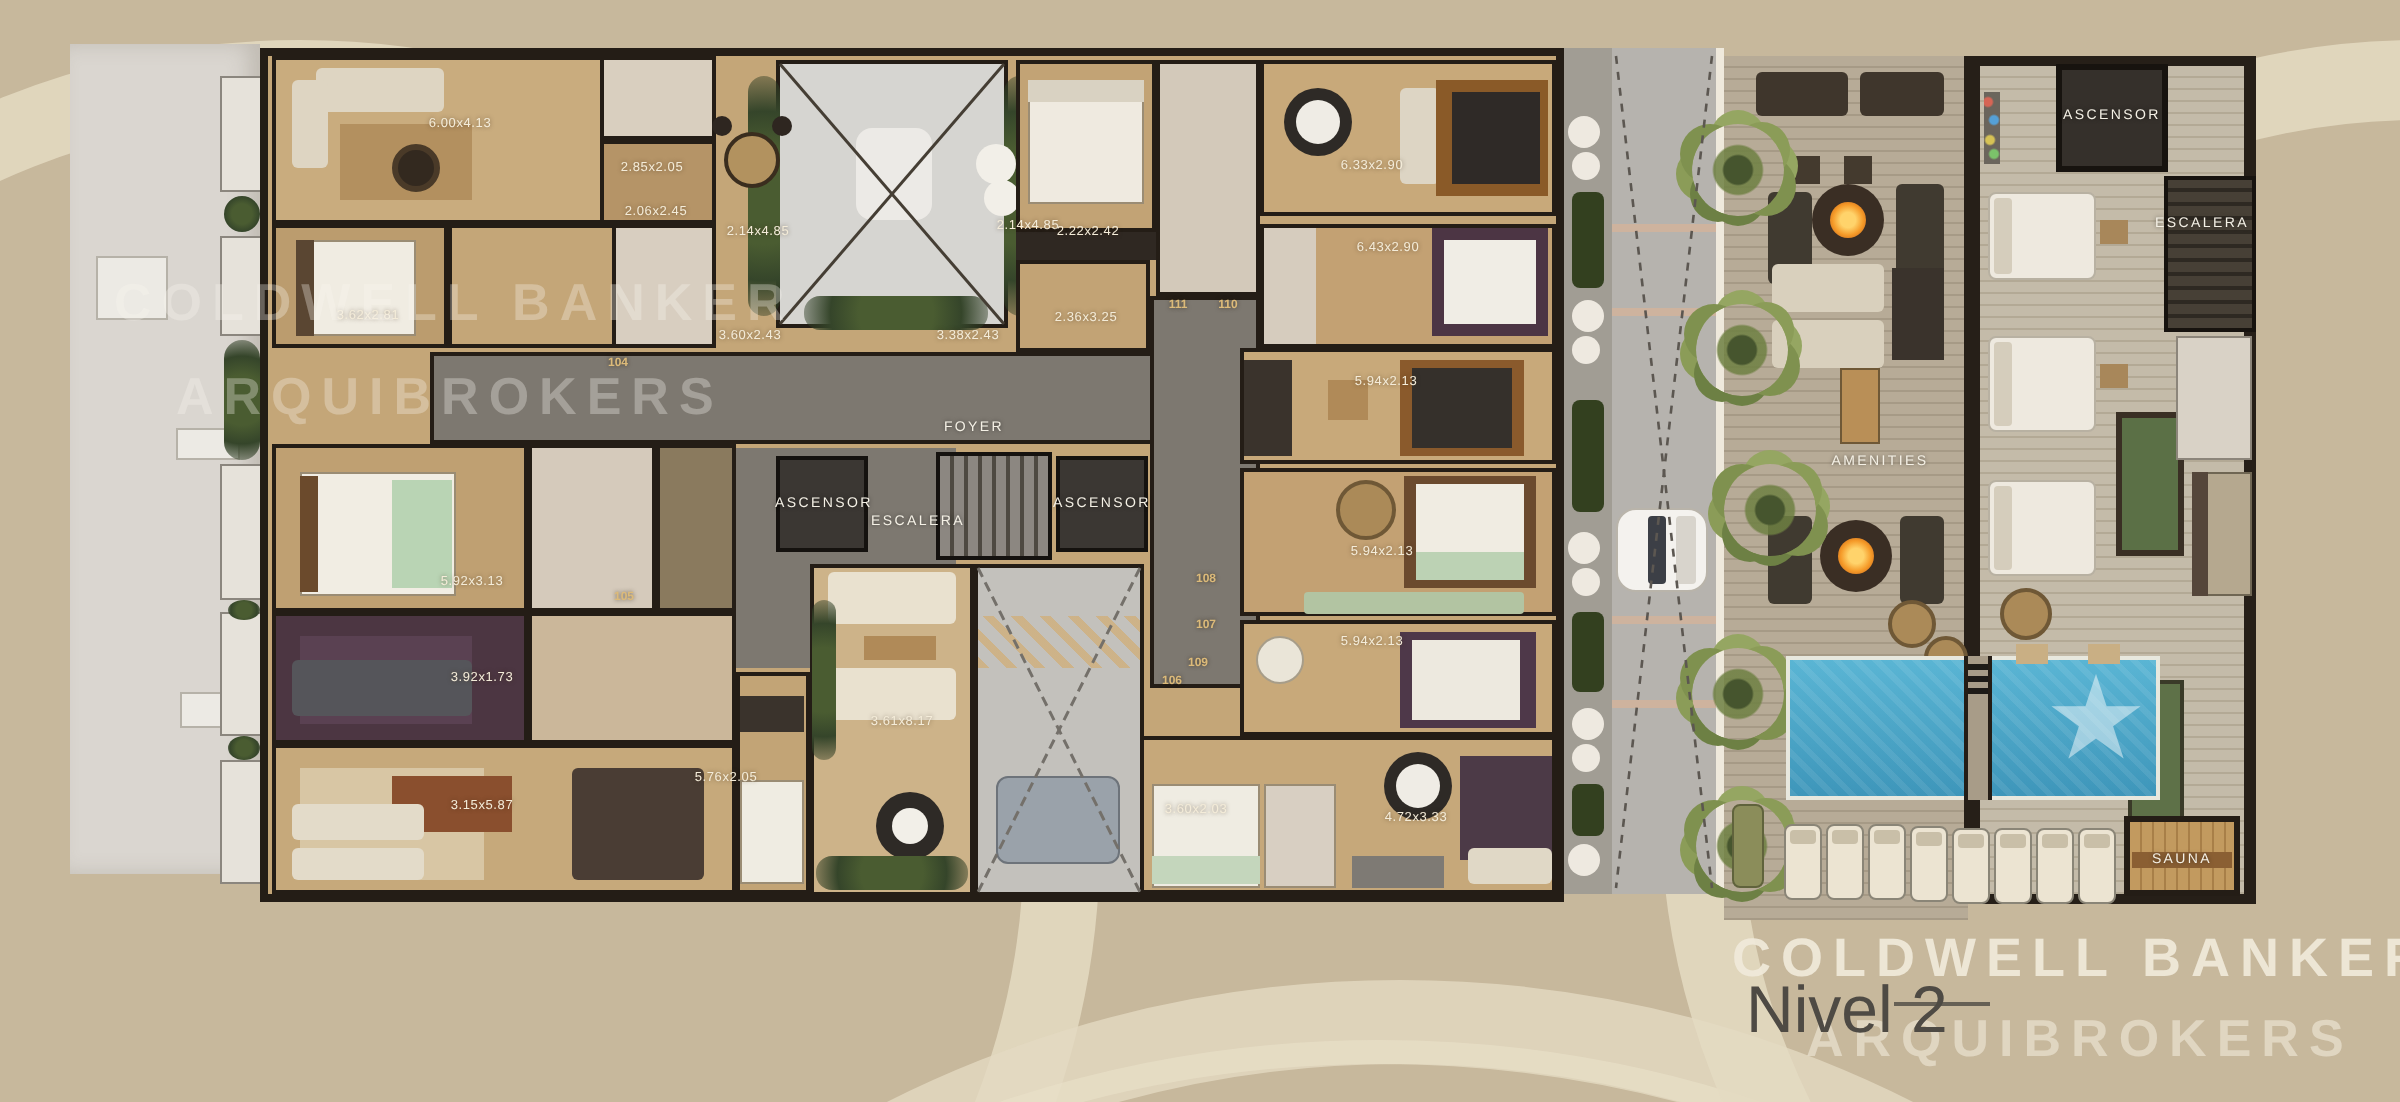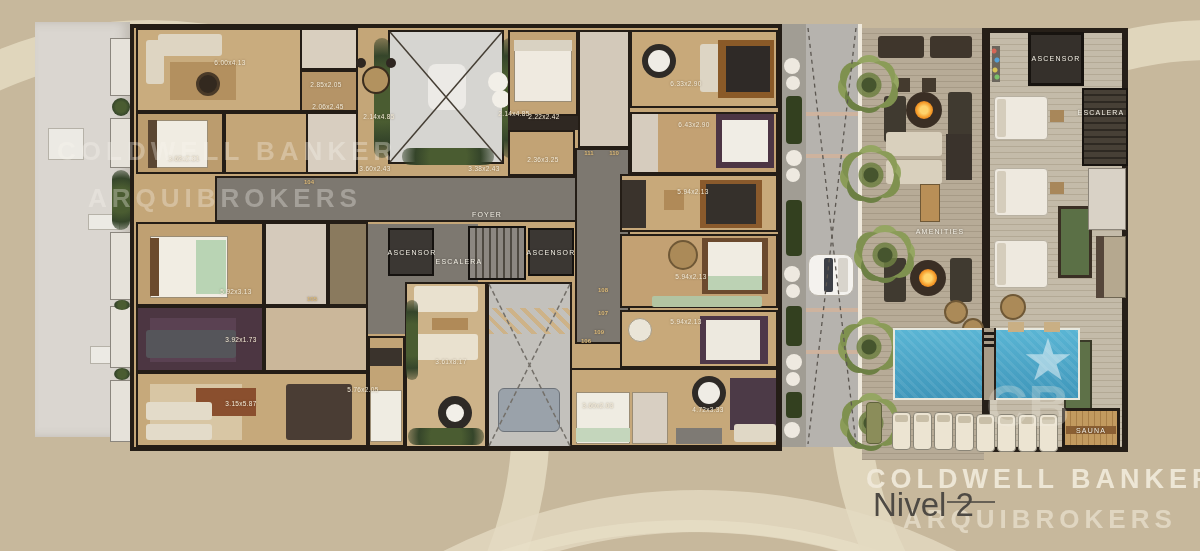--- a/index.html
+++ b/index.html
@@ -297,20 +297,19 @@
       <span class="lbl lbl-units" style="left: 586px; top: 341px;">106</span>
       <span class="lbl lbl-units" style="left: 603px; top: 313px;">107</span>
       <span class="lbl lbl-units" style="left: 603px; top: 290px;">108</span>
       <span class="lbl lbl-units" style="left: 599px; top: 332px;">109</span>
       <span class="lbl lbl-units" style="left: 614px; top: 153px;">110</span>
       <span class="lbl lbl-units" style="left: 589px; top: 153px;">111</span>
     </div>
 
   <div class="wm" style="left:57px;top:136px;font-size:26px;letter-spacing:5px;color:rgba(248,246,240,.32);">COLDWELL BANKER</div>
   <div class="wm" style="left:88px;top:183px;font-size:26px;letter-spacing:5px;color:rgba(248,246,240,.32);">ARQUIBROKERS</div>
-  <div class="wm" style="left:986px;top:372px;font-size:58px;color:rgba(244,240,230,.28);">CB</div>
 
   <div class="wm" style="left:866px;top:464px;font-size:27px;letter-spacing:5px;color:rgba(240,233,218,.92);">COLDWELL BANKER</div>
   <div class="wm" style="left:903px;top:504px;font-size:26px;letter-spacing:5px;color:rgba(240,233,218,.6);">ARQUIBROKERS</div>
   <div class="a" style="left:873px;top:486px;font-size:33px;color:#4e4a44;">Nivel 2</div>
   <div class="a" style="left:947px;top:501px;width:48px;height:2px;background:rgba(78,74,68,.8);"></div>
 
 </div>
 
 </body></html>

